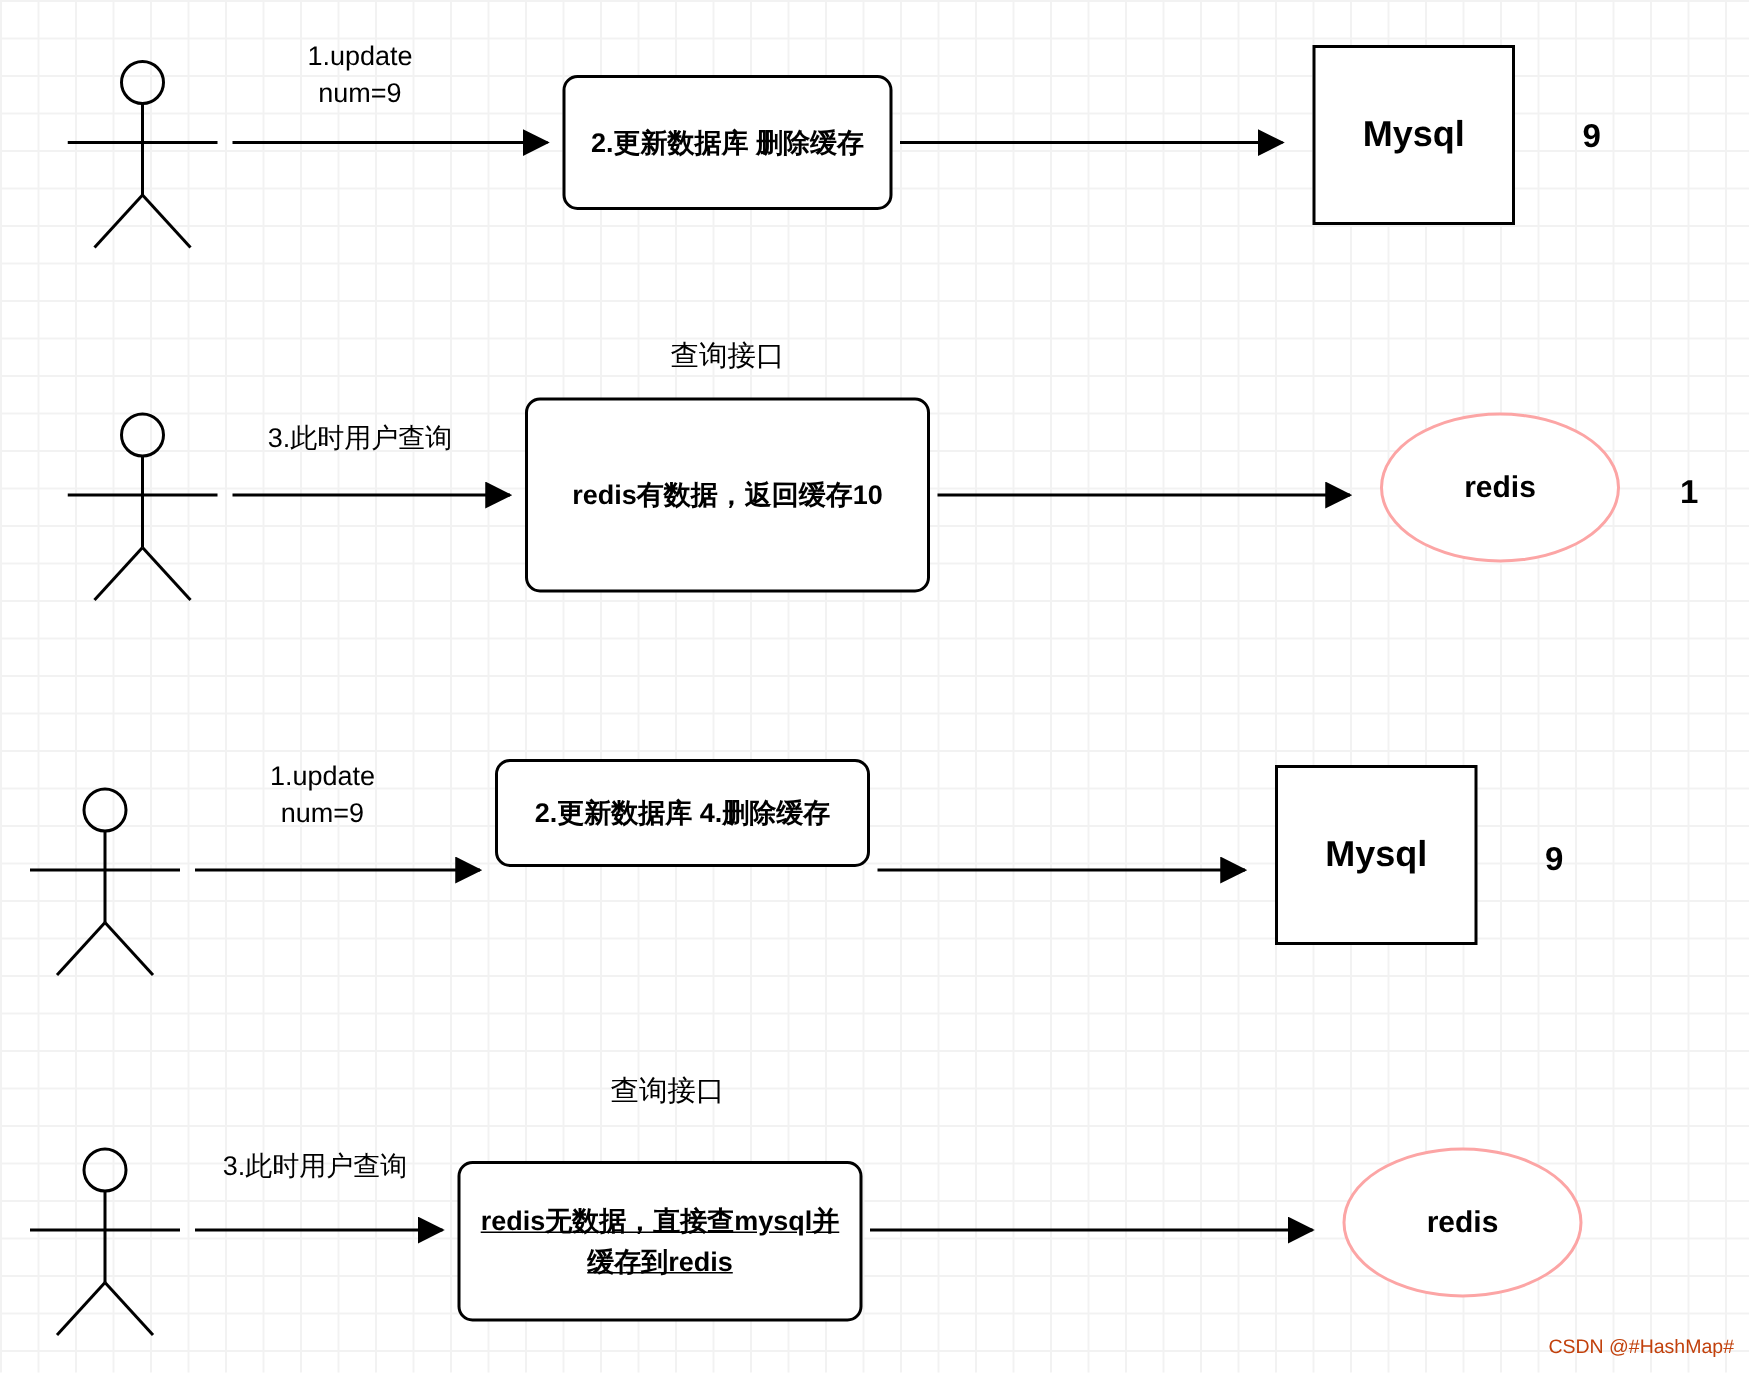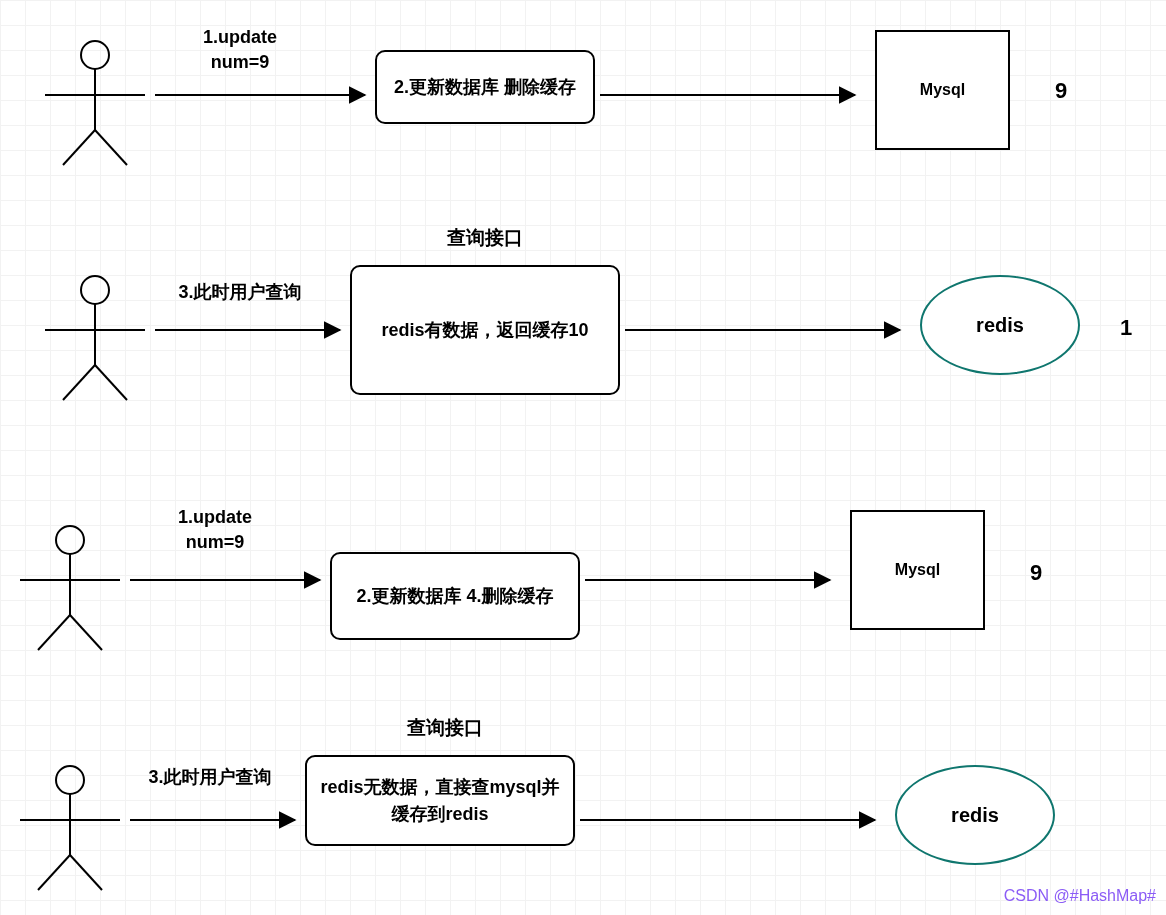--- a/index.html
+++ b/index.html
@@ -15,45 +15,45 @@
     .grid {
       position: absolute; inset: 0;
       background-image:
         linear-gradient(#f2f2f2 1px, transparent 1px),
         linear-gradient(90deg, #f2f2f2 1px, transparent 1px);
       background-size: 25px 25px;
       z-index: 0;
     }
     .abs { position: absolute; }
     .label {
-      font-size: 18px; font-weight: 700; color: #000;
+      font-size: 18px; font-weight: 400; color: #000;
       text-align: center; line-height: 1.4;
       white-space: pre-line;
     }
     .box {
       border: 2px solid #000; border-radius: 10px;
       background: #fff;
       display: flex; align-items: center; justify-content: center;
       text-align: center; font-size: 18px; font-weight: 600;
       padding: 6px; line-height: 1.45;
     }
     .rect {
       border: 2px solid #000; background: #fff;
       display: flex; align-items: center; justify-content: center;
-      font-size: 16px; font-weight: 600;
+      font-size: 24px; font-weight: 600;
     }
     .ellipse {
-      border: 2px solid #0f766e; border-radius: 50%; background: #fff;
+      border: 2px solid #fca5a5; border-radius: 50%; background: #fff;
       display: flex; align-items: center; justify-content: center;
       font-size: 20px; font-weight: 600;
     }
     .val {
       font-size: 22px; font-weight: 700; color: #000;
     }
-    .wm { color: #8b5cf6; font-size: 16px; }
+    .wm { color: #c2410c; font-size: 13px; }
     svg.arrow { position: absolute; overflow: visible; }
   </style>
 </head>
 <body>
 
 <div class="grid"></div>
 
 <svg width="0" height="0" style="position:absolute">
   <defs>
     <marker id="ah" viewBox="0 0 12 12" refX="11" refY="6" markerWidth="9" markerHeight="9" orient="auto">
@@ -70,21 +70,21 @@
 </svg>
 
 <svg class="abs" style="left:45px; top:35px; width:110px; height:135px;">
     <use href="#actor"></use>
   </svg>
 <div class="abs label" style="left:160px; top:25px; width:160px;">1.update
 num=9</div>
 <svg class="arrow" style="left:155px; top:90px; width:215px; height:10px;">
     <line x1="0" y1="5" x2="210" y2="5" stroke="#000" stroke-width="2" marker-end="url(#ah)"></line>
   </svg>
-<div class="abs box" style="left:375px; top:50px; width:220px; height:74px;">
+<div class="abs box" style="left:375px; top:50px; width:220px; height:90px;">
     <span>2.更新数据库
 删除缓存</span>
   </div>
 <svg class="arrow" style="left:600px; top:90px; width:260px; height:10px;">
     <line x1="0" y1="5" x2="255" y2="5" stroke="#000" stroke-width="2" marker-end="url(#ah)"></line>
   </svg>
 <div class="abs rect" style="left:875px; top:30px; width:135px; height:120px;">
     <span>Mysql</span>
   </div>
 <div class="abs val" style="left:1055px; top:78px;">9</div>
@@ -109,41 +109,41 @@
 <div class="abs val" style="left:1120px; top:315px;">1</div>
 
 <svg class="abs" style="left:20px; top:520px; width:110px; height:135px;">
     <use href="#actor"></use>
   </svg>
 <div class="abs label" style="left:135px; top:505px; width:160px;">1.update
 num=9</div>
 <svg class="arrow" style="left:130px; top:575px; width:195px; height:10px;">
     <line x1="0" y1="5" x2="190" y2="5" stroke="#000" stroke-width="2" marker-end="url(#ah)"></line>
   </svg>
-<div class="abs box" style="left:330px; top:552px; width:250px; height:88px;">
+<div class="abs box" style="left:330px; top:506px; width:250px; height:72px;">
     <span>2.更新数据库
 4.删除缓存</span>
   </div>
 <svg class="arrow" style="left:585px; top:575px; width:250px; height:10px;">
     <line x1="0" y1="5" x2="245" y2="5" stroke="#000" stroke-width="2" marker-end="url(#ah)"></line>
   </svg>
 <div class="abs rect" style="left:850px; top:510px; width:135px; height:120px;">
     <span>Mysql</span>
   </div>
 <div class="abs val" style="left:1030px; top:560px;">9</div>
 
 <div class="abs label" style="left:370px; top:715px; width:150px; font-size:19px;">查询接口</div>
 <svg class="abs" style="left:20px; top:760px; width:110px; height:135px;">
     <use href="#actor"></use>
   </svg>
 <div class="abs label" style="left:110px; top:765px; width:200px;">3.此时用户查询</div>
 <svg class="arrow" style="left:130px; top:815px; width:170px; height:10px;">
     <line x1="0" y1="5" x2="165" y2="5" stroke="#000" stroke-width="2" marker-end="url(#ah)"></line>
   </svg>
-<div class="abs box" style="left:305px; top:755px; width:270px; height:91px;">
+<div class="abs box" style="left:305px; top:774px; width:270px; height:107px;text-decoration:underline;">
     <span>redis无数据，直接查mysql并缓存到redis</span>
   </div>
 <svg class="arrow" style="left:580px; top:815px; width:300px; height:10px;">
     <line x1="0" y1="5" x2="295" y2="5" stroke="#000" stroke-width="2" marker-end="url(#ah)"></line>
   </svg>
 <div class="abs ellipse" style="left:895px; top:765px; width:160px; height:100px;">
     <span>redis</span>
   </div>
 
 <div class="abs wm" style="right:10px; bottom:10px;">CSDN @#HashMap#</div>

